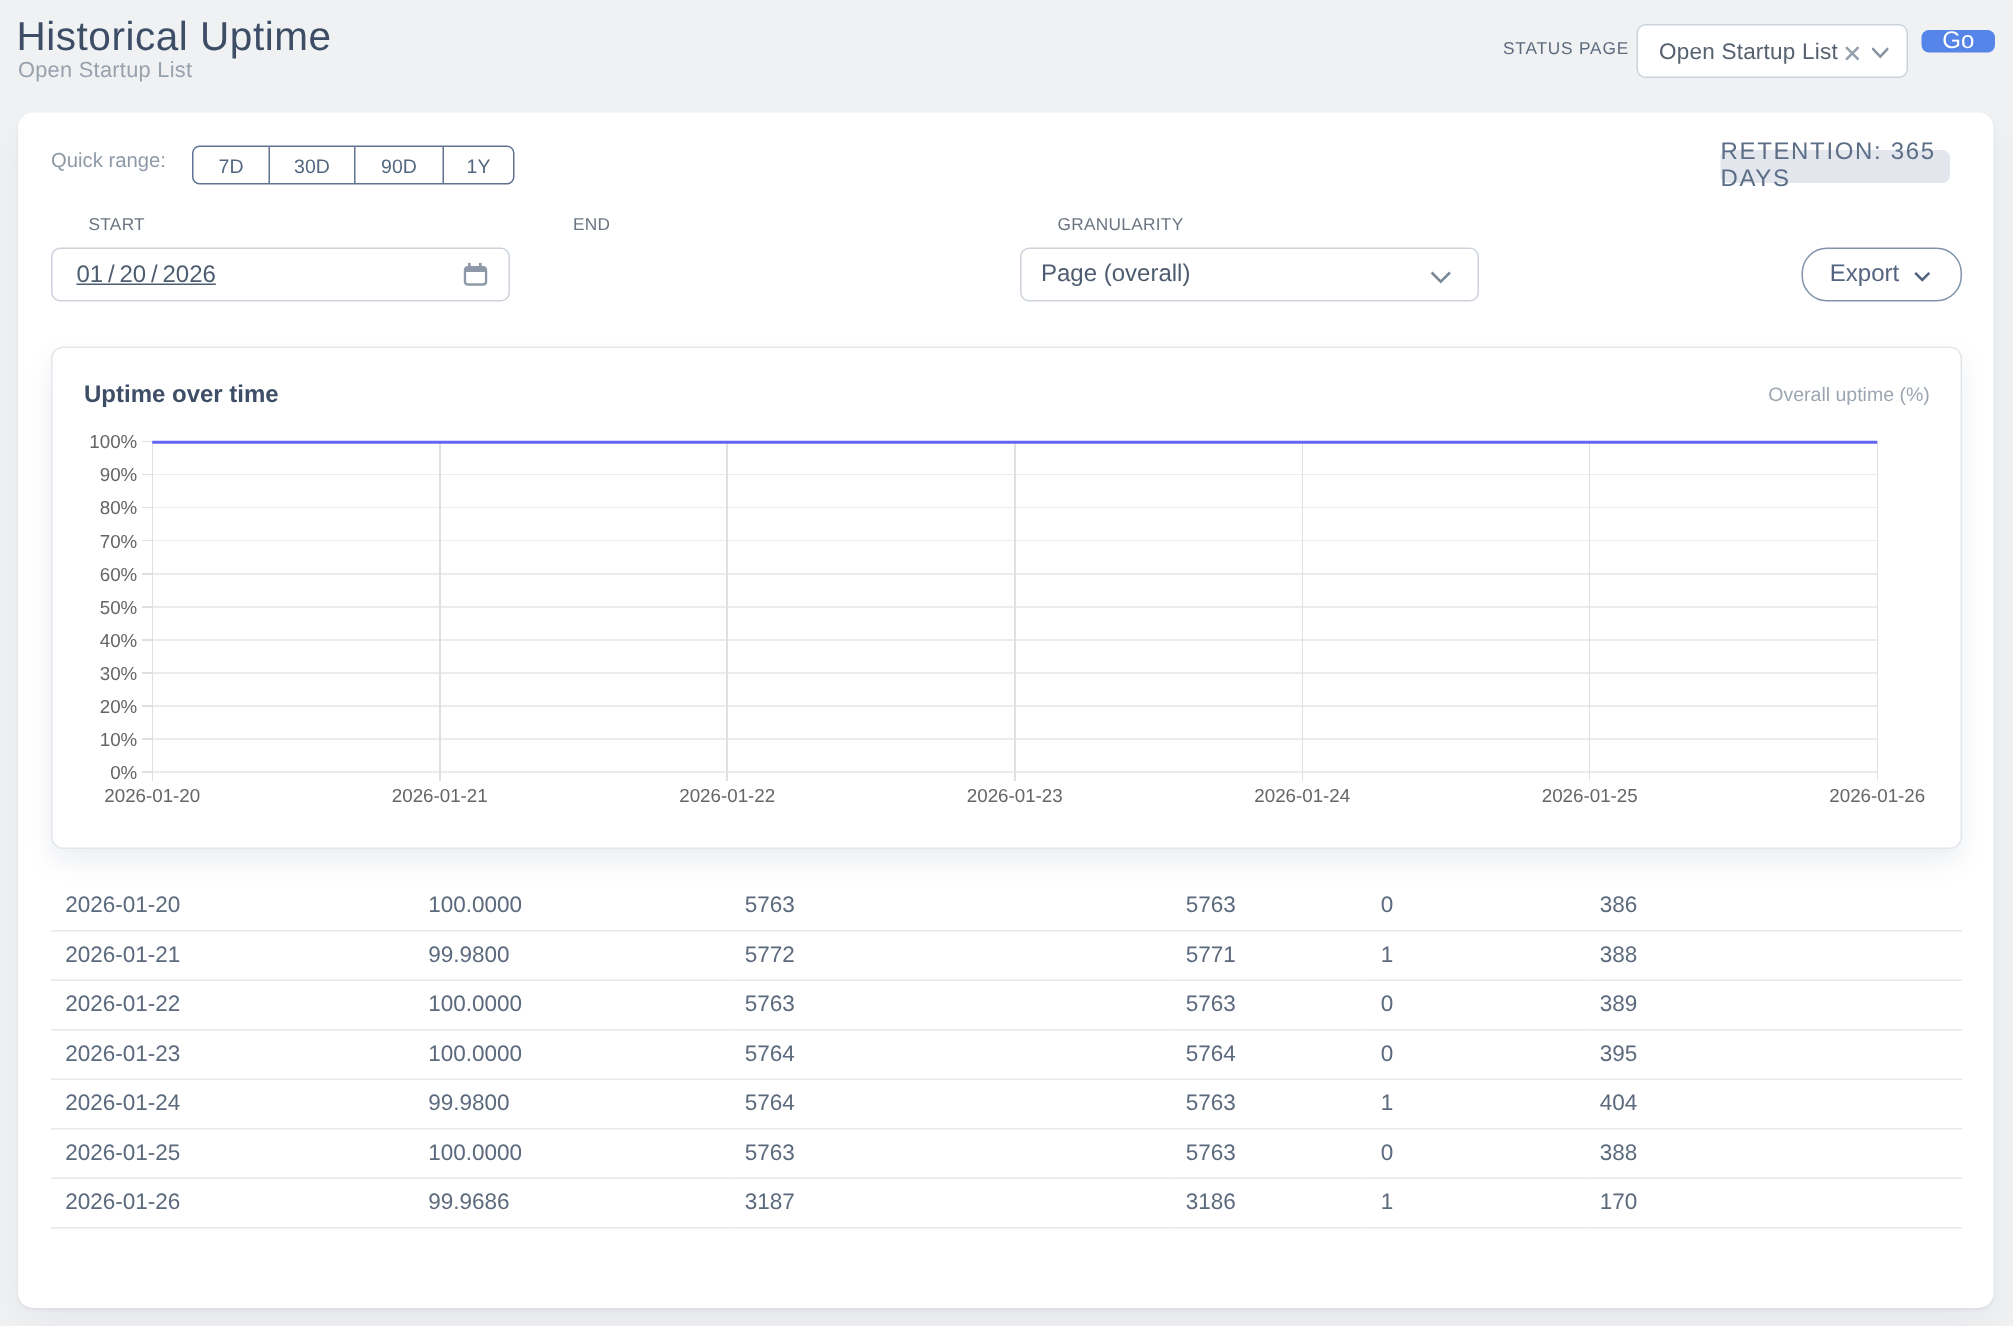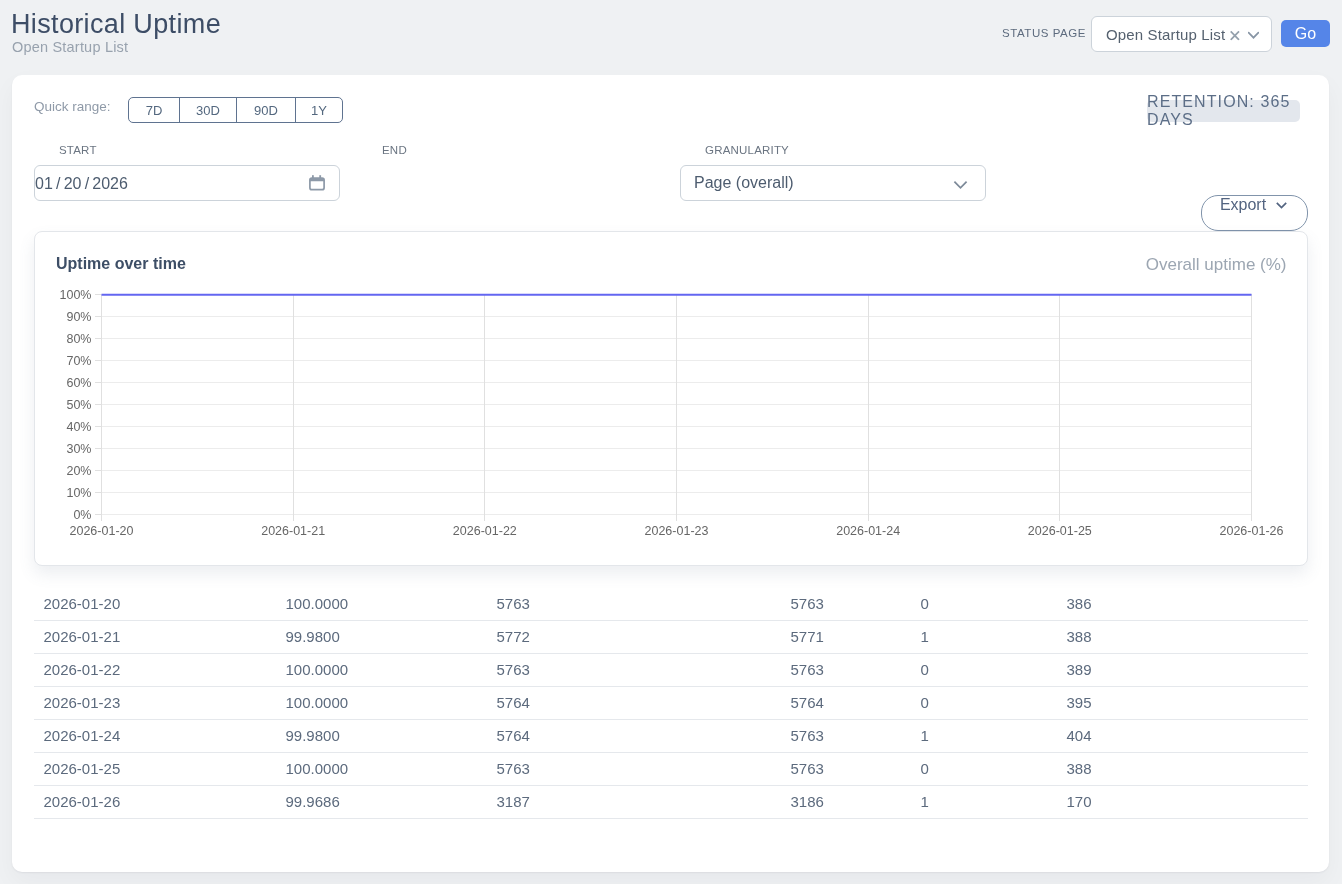--- a/index.html
+++ b/index.html
@@ -6,41 +6,41 @@
   html,body { width:1342px; height:884px; background:#eff1f3; font-family:"Liberation Sans", sans-serif; overflow:hidden; }
   .abs { position:absolute; }
   #stage { position:relative; width:1342px; height:884px; }
 
   .h1 { left:11px; top:9px; font-size:27px; font-weight:500; color:#3d4d66; letter-spacing:0.35px; }
   .sub { left:12px; top:38.8px; font-size:14.5px; letter-spacing:0.2px; color:#98a2ae; }
 
   .sp-label { left:1002px; top:27px; font-size:11.5px; font-weight:500; color:#5d6b7e; letter-spacing:0.55px; }
   .sp-select { left:1091px; top:16px; width:181px; height:36px; background:#fff; border:1px solid #ccd3da; border-radius:6px; display:flex; align-items:center; padding-left:14px; }
   .sp-select .txt { font-size:15px; letter-spacing:0.15px; color:#55616f; }
-  .go { left:1281px; top:20px; width:49px; height:27px; background:#5585e8; border-radius:5px; color:#fff; font-size:16px; display:flex; align-items:center; justify-content:center; }
+  .go { left:1281px; top:20px; width:49px; height:15px; background:#5585e8; border-radius:5px; color:#fff; font-size:16px; display:flex; align-items:center; justify-content:center; }
 
   .card { left:12px; top:75px; width:1317px; height:797px; background:#fff; border-radius:10px; box-shadow:0 1px 2px rgba(15,23,42,.06), 0 10px 24px rgba(15,23,42,.04); }
 
   .qr-label { left:34px; top:98.5px; font-size:13.5px; color:#8f9aa8; }
   .seg { left:128px; top:97px; height:26px; display:flex; border:1px solid #5f7390; border-radius:5px; overflow:hidden; background:#fff; }
   .seg div { font-size:13px; color:#54687f; display:flex; align-items:center; justify-content:center; }
   .seg div + div { border-left:1px solid #5f7390; }
   .seg .b1 { width:50px; } .seg .b2 { width:57px; } .seg .b3 { width:59px; } .seg .b4 { width:47px; }
 
   .badge { left:1147px; top:100px; width:153px; height:22px; background:#e3e7ed; border-radius:5px; font-size:16px; font-weight:normal; letter-spacing:1.1px; color:#5c6e87; display:flex; align-items:center; justify-content:center; }
 
   .flabel { top:143.5px; font-size:11.5px; color:#6b7582; letter-spacing:0.2px;margin-left:25px; }
   .input { top:165px; height:36px; background:#fff; border:1px solid #ccd3da; border-radius:6px; display:flex; align-items:center; font-size:16px; color:#4d5c6f; }
 
   .refresh { left:1001px; top:165px; width:190px; height:36px; background:#5585e8; border-radius:6px; color:#fff; font-size:16px; display:flex; align-items:center; justify-content:center; }
-  .export { left:1201px; top:165px; width:107px; height:36px; background:#fff; border:1px solid #8194ab; border-radius:17px; color:#536480; font-size:16px; display:flex; justify-content:center; gap:8px;margin-top:30px; }
+  .export { left:1201px; top:165px; width:107px; height:36px; background:#fff; border:1px solid #8194ab; border-radius:17px; color:#536480; font-size:16px; display:flex; align-items:center; justify-content:center; gap:8px; }
 
   .chart-card { left:34px; top:231px; width:1274px; height:335px; background:#fff; border:1px solid #e3e6ea; border-radius:8px; box-shadow:0 8px 16px rgba(100,116,139,.12); }
   .ct { left:56px; top:254.5px; font-size:16px; font-weight:bold; color:#3d4e66; }
-  .cr { right:55.5px; top:255px; font-size:17px; color:#9ca6b2; }
+  .cr { right:55.5px; top:255px; font-size:13px; color:#9ca6b2; }
 
   table.grid { position:absolute; left:34px; top:587px; width:1274px; border-collapse:collapse; table-layout:fixed; }
   table.grid th { text-align:left; font-size:12px; font-weight:bold; letter-spacing:1.6px; color:#44546c; padding:9px 10px 8px 9.5px; border-bottom:1px solid #d4d9df; }
   table.grid td { font-size:15px; color:#5c6a7d; padding:0 10px 0 9.5px; height:33px; border-bottom:1px solid #e5e8ec; }
   .w1{width:242px}.w2{width:211px}.w3{width:294px}.w4{width:130px}.w5{width:146px}.w6{width:251px}
 </style>
 </head>
 <body>
 <div id="stage">
   <div class="abs h1">Historical Uptime</div>
@@ -65,21 +65,21 @@
       <div class="b2">30D</div>
       <div class="b3">90D</div>
       <div class="b4">1Y</div>
     </div>
   <div class="abs badge">RETENTION: 365 DAYS</div>
 
   <div class="abs flabel" style="left:34px">START</div>
   <div class="abs flabel" style="left:357px">END</div>
   <div class="abs flabel" style="left:680px">GRANULARITY</div>
 
-  <div class="abs input" style="left:34px; width:306px; ">
+  <div class="abs input" style="left:34px; width:306px; padding-left:16px;text-decoration:underline;">
     <span style="position:relative;top:1px;">01 / 20 / 2026</span>
     <svg style="position:absolute; right:14px; top:8.5px;" width="16" height="16" viewBox="0 0 16 16" fill="none">
       <rect x="3" y="0.2" width="1.8" height="3" fill="#8d99a8"></rect>
       <rect x="10.3" y="0.2" width="1.8" height="3" fill="#8d99a8"></rect>
       <rect x="0.9" y="3.1" width="14.2" height="11.6" rx="2" stroke="#8d99a8" stroke-width="1.7"></rect>
       <path d="M0.9 5.1 C0.9 3.99 1.79 3.1 2.9 3.1 L13.1 3.1 C14.2 3.1 15.1 3.99 15.1 5.1 L15.1 6.3 L0.9 6.3 Z" fill="#8d99a8"></path>
     </svg>
   </div>
   <div class="abs input" style="left:680px; width:306px; padding-left:13px;">
     <span>Page (overall)</span>

